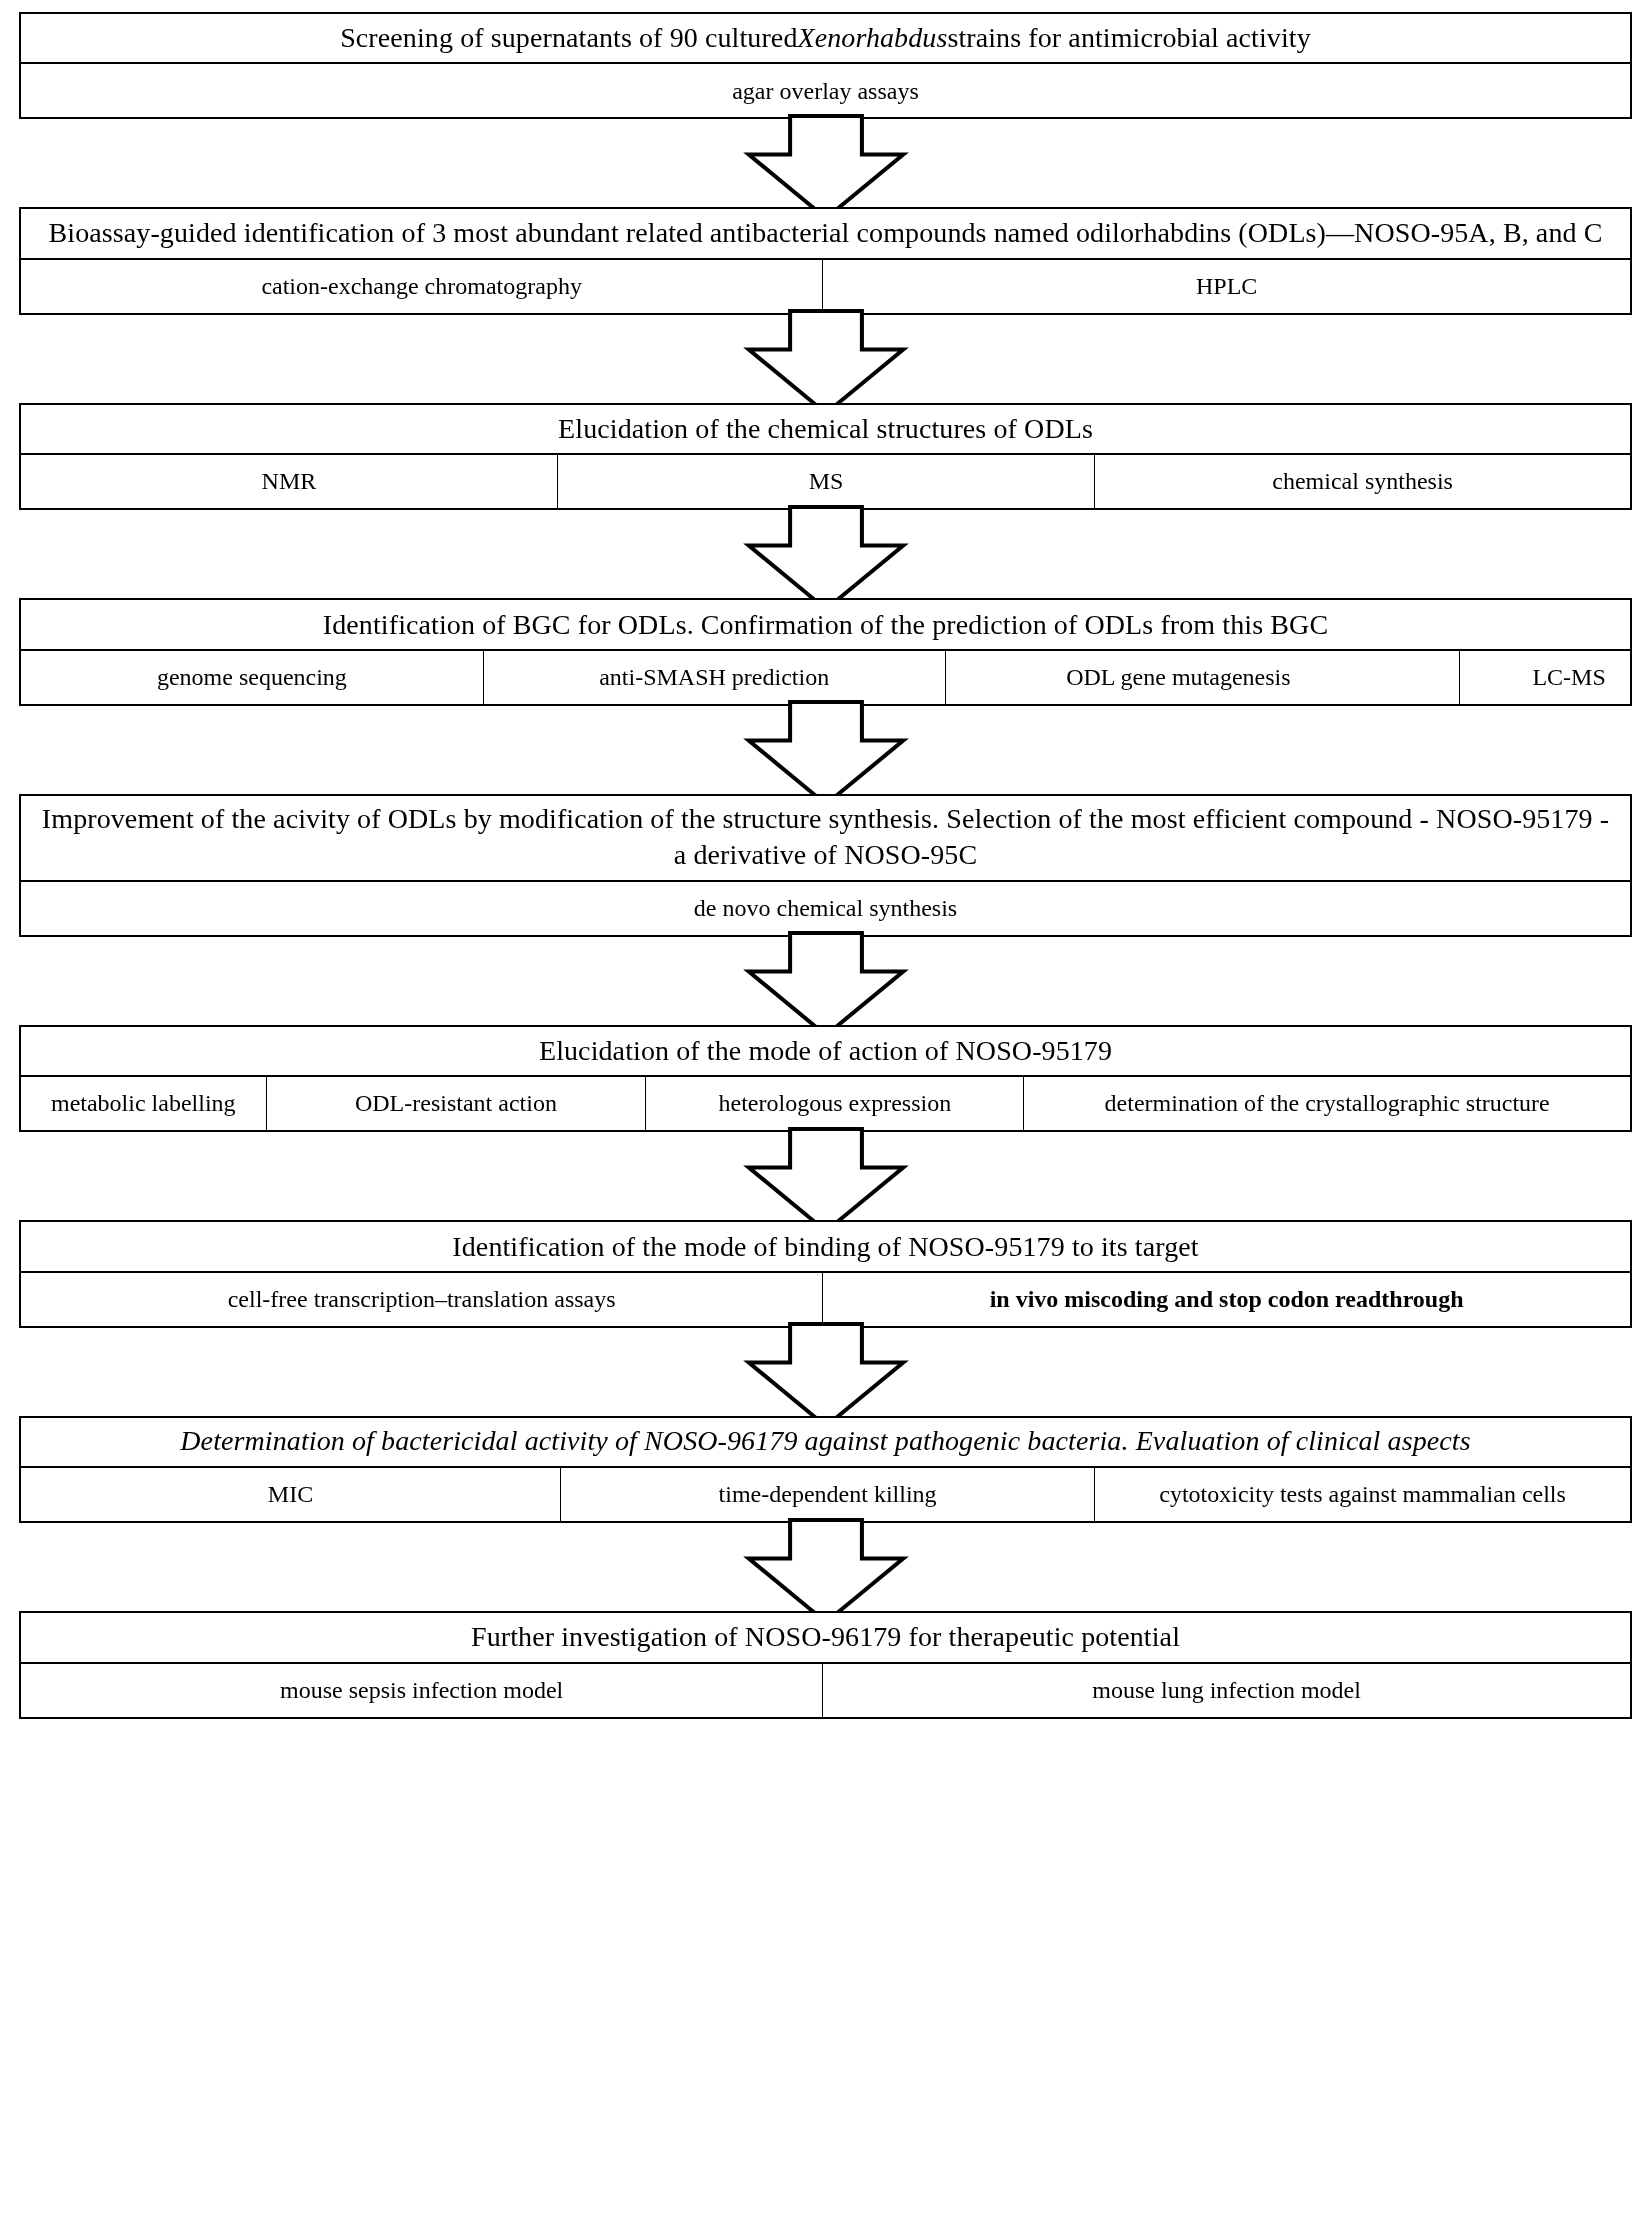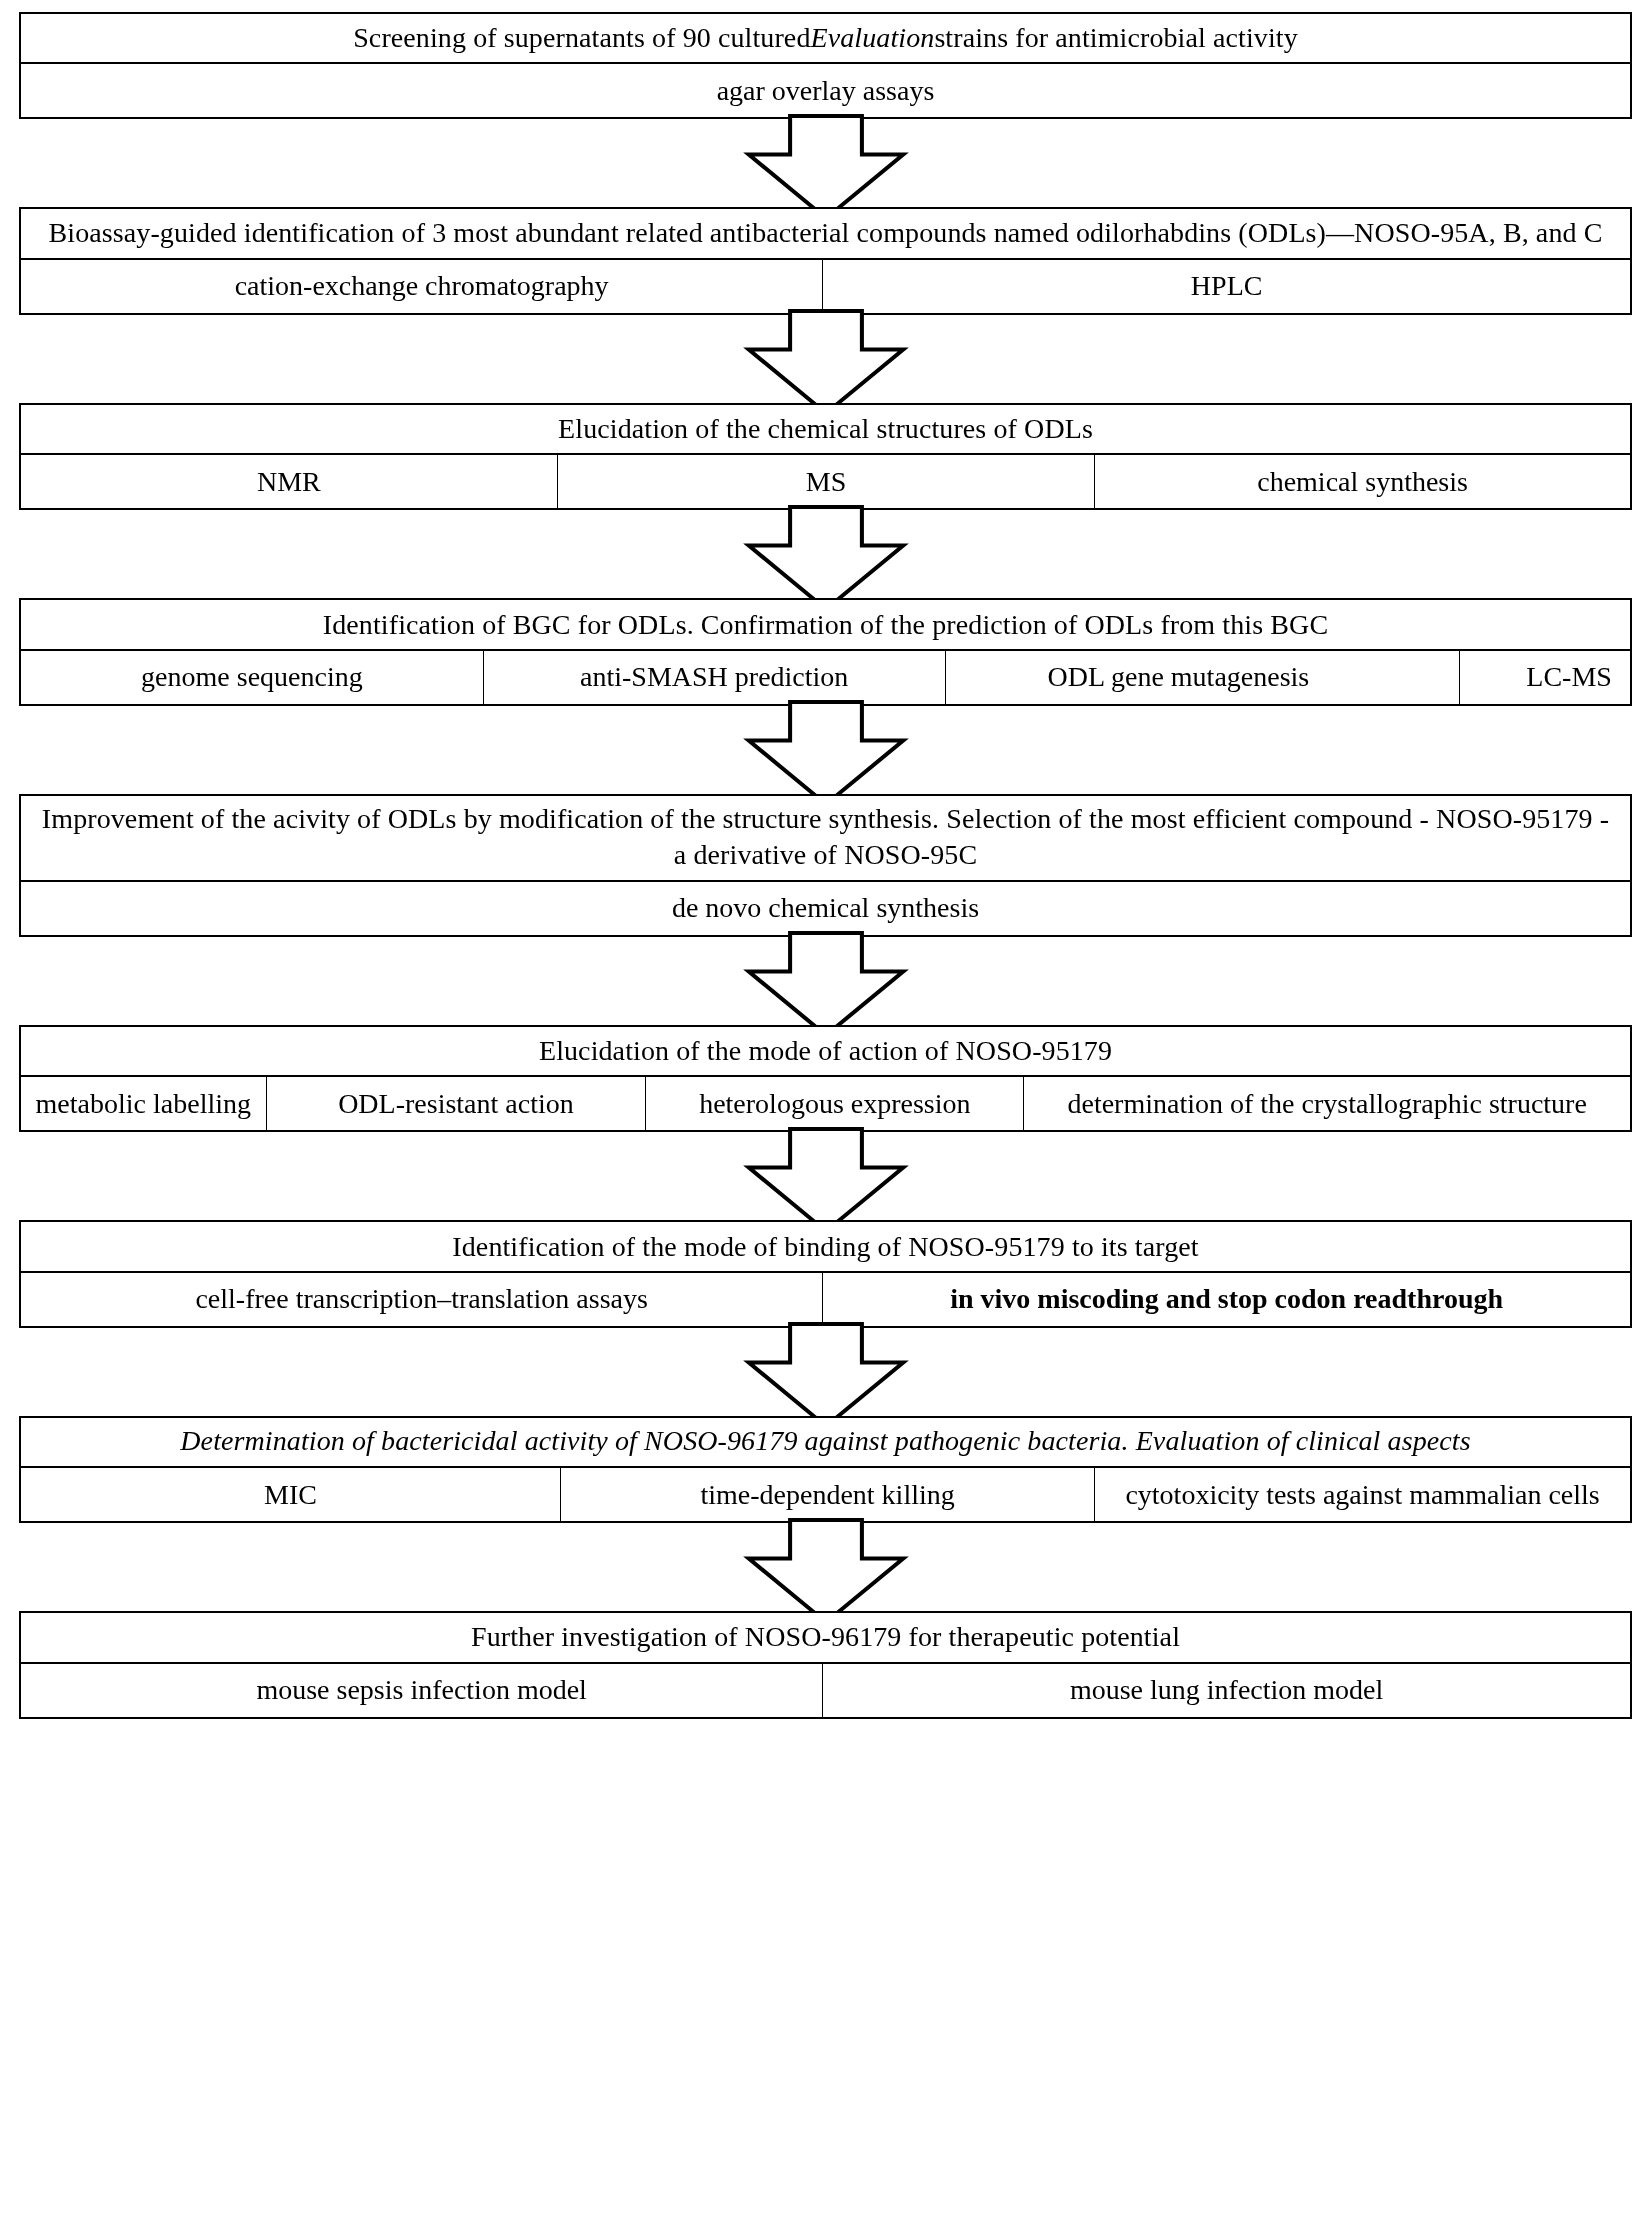--- a/index.html
+++ b/index.html
@@ -53,21 +53,21 @@
     width: 100%;
     box-sizing: border-box;
   }
   .sub-cell {
     box-sizing: border-box;
     display: flex;
     align-items: center;
     justify-content: center;
     text-align: center;
     padding: 6.3px 8px;
-    font-size: 28px;
+    font-size: 24px;
     line-height: 1.28;
     border-left: 1.8px solid #000000;
     min-height: 53px;
   }
   .sub-cell:first-child { border-left: none; }
 
   em.sci { font-style: italic; }
 
   
   .arrow-gap {
@@ -93,21 +93,21 @@
 </style>
 </head>
 <body>
 
 <div id="page">
   <div class="stack">
 
     <div class="step">
       <div class="step-header">
         <span>Screening of supernatants of 90 cultured </span>
-          <em class="sci">Evaluation</em>
+          <em class="sci">Xenorhabdus</em>
           <span> strains for antimicrobial activity</span>
       </div>
       <div class="sub-row">
         <div class="sub-cell" style="flex:1 1 100%;">agar overlay assays</div>
       </div>
     </div>
 
     <div class="arrow-gap">
       <svg viewBox="0 0 352 232" preserveAspectRatio="none" aria-hidden="true">
         <polygon points="96,0 256,0 256,86 348,86 176,228 4,86 96,86"></polygon>

